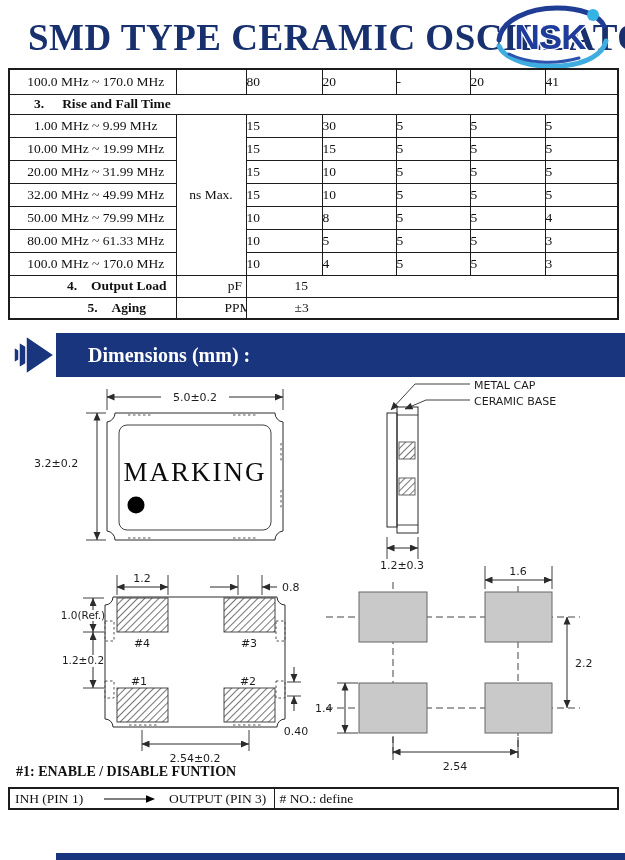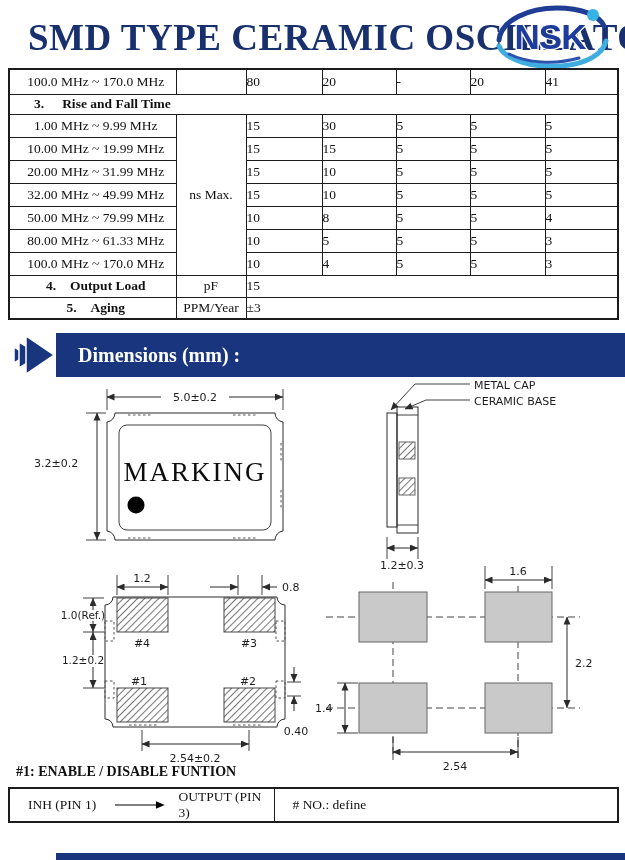--- a/index.html
+++ b/index.html
@@ -15,47 +15,47 @@
   table.spec { position:absolute; left:8px; top:68px; width:609px;
                border-collapse:collapse; table-layout:fixed;
                font-size:13.5px; color:#111; }
   table.spec td { border:1px solid #1c1c1c; vertical-align:middle; height:23px; overflow:hidden; }
   table.spec { border:2px solid #1c1c1c; }
   td.lbl { padding-left:6px; text-align:center; }
   td.val { text-align:left; }
   td.unit { text-align:center; }
   tr.r-freq td { height:25px; }
   tr.r-sec td { height:20px; font-weight:bold; padding-left:24px; }
-  tr.r-misc td { height:22px; }
+  tr.r-misc td { height:22px;padding-left:48px; }
   .sec-num { margin-right:18px; }
   .misc-num { margin-right:14px; font-weight:bold; }
   .misc-name { font-weight:bold; }
 
   
   .banner { position:absolute; left:56px; top:333px; width:569px; height:44px;
             background:#18357e; color:#ffffff; font-size:20px; font-weight:bold;
-            line-height:44px; padding-left:22px; }
+            line-height:44px; padding-left:32px; }
   .banner-arrow { position:absolute; left:12px; top:335px; }
 
   
   .svgabs { position:absolute; }
   svg text.dim { font-family:"DejaVu Sans", sans-serif; font-size:11px; fill:#1d1d1d; }
   svg text.dim-small { font-family:"DejaVu Sans", sans-serif; font-size:10.5px; fill:#1d1d1d; }
   svg .ln { stroke:#2b2b2b; stroke-width:1; fill:none; }
   svg .thin { stroke:#2b2b2b; stroke-width:0.9; fill:none; }
   svg .dash { stroke:#555; stroke-width:1; fill:none; stroke-dasharray:2.5,2.5; }
   svg .cdash { stroke:#444; stroke-width:1; fill:none; stroke-dasharray:7,4; }
   svg .marking { font-family:"Liberation Serif", serif; font-size:27px; letter-spacing:2px; fill:#0d0d0d; }
 
   
   .en-heading { position:absolute; left:16px; top:764px; font-size:14px; font-weight:bold; color:#111; }
   table.en { position:absolute; left:8px; top:787px; width:609px;
              border-collapse:collapse; table-layout:fixed; font-size:13.5px; color:#111; }
   table.en { border:2px solid #1c1c1c; }
-  table.en td { border:1px solid #1c1c1c; height:21px; vertical-align:middle; padding-left:18px; }
+  table.en td { border:1px solid #1c1c1c; height:21px; vertical-align:middle; padding-left:5px; }
   .en-flow { display:flex; align-items:center; }
   .en-state { width:88px; }
   .en-arrow { margin-right:14px; }
   .bottom-bar { position:absolute; left:56px; top:853px; width:569px; height:7px; background:#18357e; }
 </style>
 </head>
 <body>
 
 <div class="page">
 

